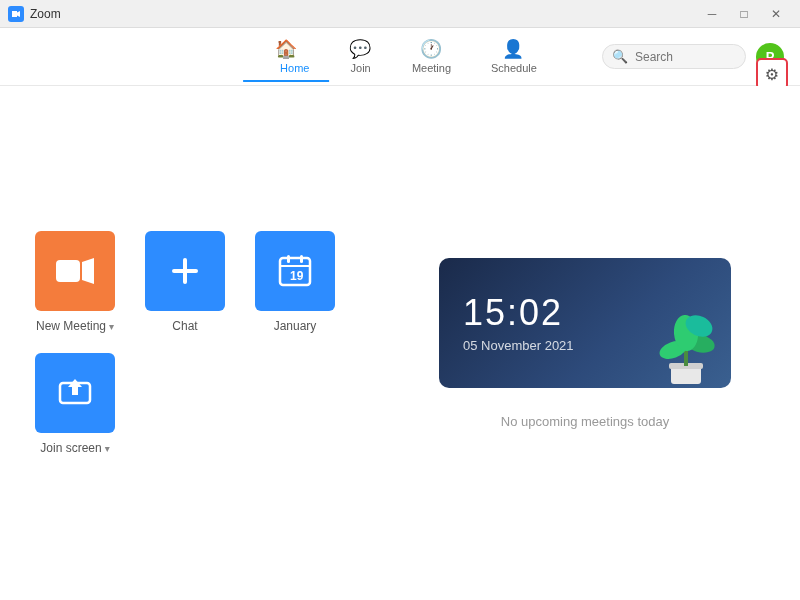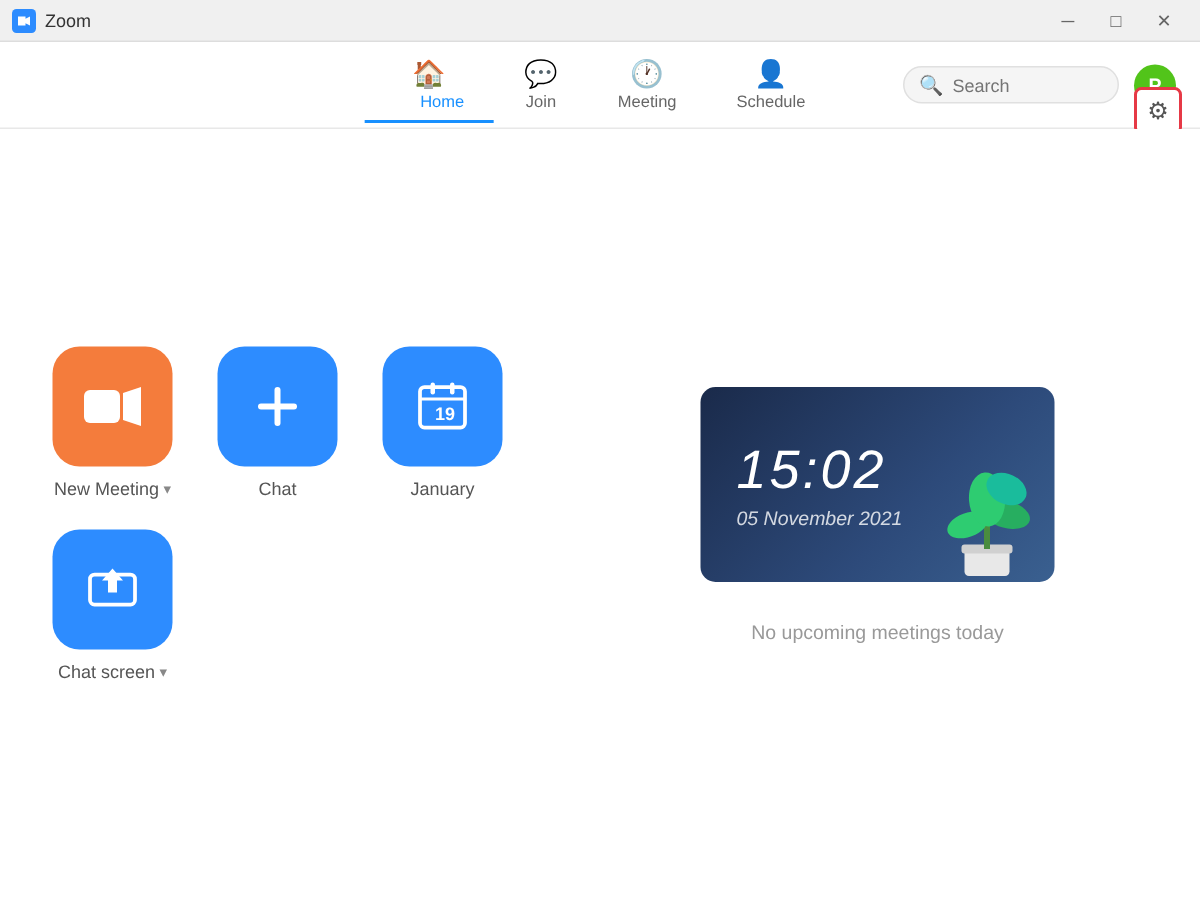--- a/index.html
+++ b/index.html
@@ -158,21 +158,21 @@
     .action-item {
       display: flex;
       flex-direction: column;
       align-items: center;
       gap: 8px;
       cursor: pointer;
     }
     .action-btn {
       width: 80px;
       height: 80px;
-      border-radius: 18px;
+      border-radius: 6px;
       display: flex;
       align-items: center;
       justify-content: center;
       font-size: 32px;
       color: white;
       cursor: pointer;
       border: none;
     }
     .btn-orange { background: #f47c3c; }
     .btn-blue { background: #2d8cff; }
@@ -195,31 +195,30 @@
       display: flex;
       flex-direction: column;
       align-items: center;
       justify-content: center;
       padding: 20px;
       gap: 16px;
     }
 
     
     .clock-card {
-      width: 236px;
+      width: 292px;
       height: 130px;
       border-radius: 10px;
       background: linear-gradient(135deg, #1a2a4a 0%, #2d4a7a 60%, #3a6090 100%);
       display: flex;
       align-items: center;
       justify-content: space-between;
       padding: 20px 24px;
       position: relative;
       overflow: hidden;
-      font-style: italic;
     }
     .clock-text {
       display: flex;
       flex-direction: column;
       gap: 4px;
     }
     .clock-time {
       font-size: 36px;
       font-weight: 300;
       color: white;
@@ -359,21 +358,21 @@
       </div>
 
       <div class="action-item">
         <button class="action-btn btn-blue">
           <svg width="36" height="36" viewBox="0 0 36 36" fill="none">
             <rect x="3" y="8" width="30" height="20" rx="3" stroke="white" stroke-width="2.5" fill="none"></rect>
             <polygon points="18,4 25,12 21,12 21,20 15,20 15,12 11,12" fill="white"></polygon>
           </svg>
         </button>
         <span class="action-label">
-          <span>Chat screen</span>
+          <span>Join screen</span>
           <span class="dropdown-arrow">▾</span>
         </span>
       </div>
 
     </div>
   </div>
 
   <div class="right-panel">
 
     <div class="clock-card">

